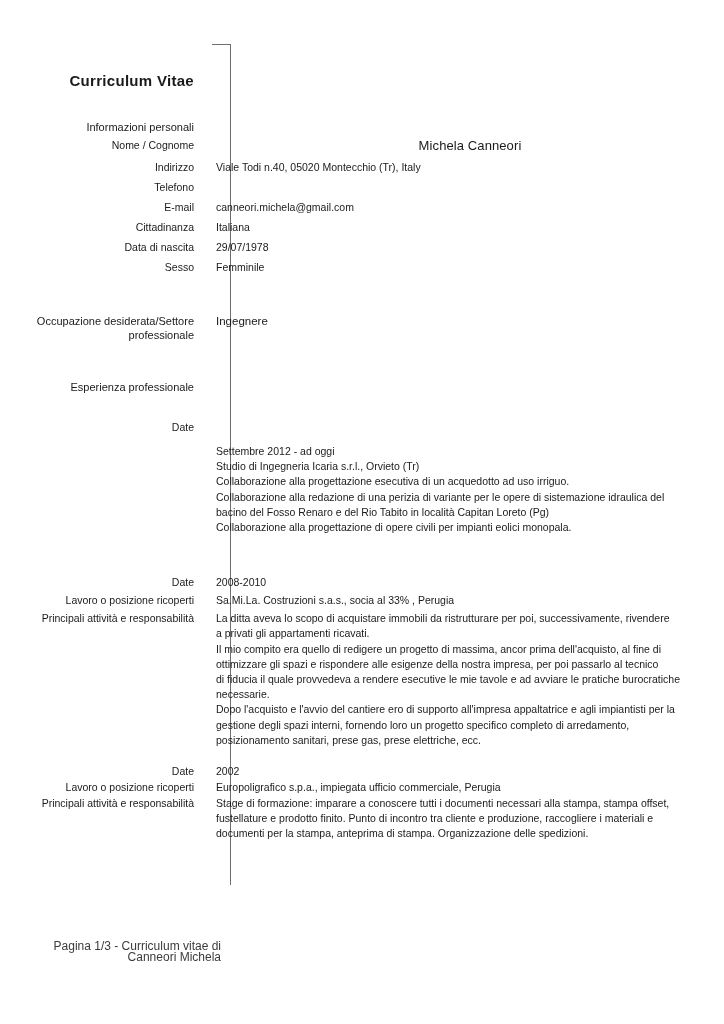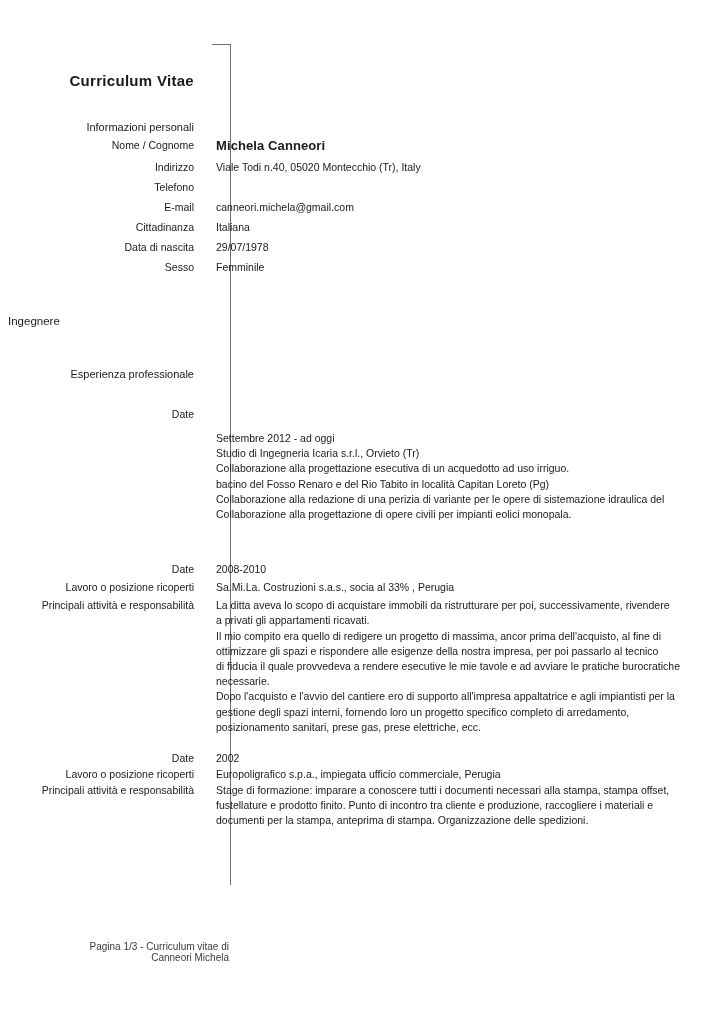--- a/index.html
+++ b/index.html
@@ -68,24 +68,25 @@
     width: 516px;
     box-sizing: border-box;
     padding-left: 8px;
     font-size: 10.5px;
     line-height: 14px;
     color: #1a1a1a;
   }
 
   .label-col.bold { font-weight: normal; font-size: 11px; }
   .value-col.name {
-    font-weight: bold;
+    font-weight: normal;
     font-size: 13px;
     line-height: 16px;
     letter-spacing: .1px;
+    text-align: center;
   }
   .value-col.strong {
     font-weight: normal;
     font-size: 11.5px;
     line-height: 15px;
   }
 
   .value-col p {
     margin: 0;
     font-size: 10.5px;
@@ -97,25 +98,25 @@
   .title {
     font-weight: bold;
     font-size: 15px;
     line-height: 18px;
     letter-spacing: .3px;
   }
 
   
   .footer {
     position: absolute;
-    left: 44px;
+    left: 36px;
     top: 941px;
     width: 185px;
     text-align: right;
-    font-size: 10px;
+    font-size: 12px;
     line-height: 11px;
     color: #3b3b3b;
   }
 
   .sp-2 { height: 2px; }
   .sp-4 { height: 4px; }
   .sp-6 { height: 6px; }
   .sp-10 { height: 10px; }
   .sp-12 { height: 12px; }
   .sp-16 { height: 16px; }
@@ -195,20 +196,24 @@
 
     <div class="row">
       <div class="label-col">Sesso</div>
       <div class="value-col">Femminile</div>
     </div>
 
     <div class="sp-28"></div>
     <div class="sp-12"></div>
 
     <div class="row">
+      <div class="label-col bold">
+        <span>Occupazione desiderata/Settore</span><br>
+        <span>professionale</span>
+      </div>
       <div class="value-col strong">Ingegnere</div>
     </div>
 
     <div class="sp-28"></div>
     <div class="sp-10"></div>
 
     <div class="row">
       <div class="label-col bold">Esperienza professionale</div>
       <div class="value-col"></div>
     </div>
@@ -222,22 +227,22 @@
     </div>
 
     <div class="sp-10"></div>
 
     <div class="row">
       <div class="label-col"></div>
       <div class="value-col">
         <p>Settembre 2012 - ad oggi</p>
         <p>Studio di Ingegneria Icaria s.r.l., Orvieto (Tr)</p>
         <p>Collaborazione alla progettazione esecutiva di un acquedotto ad uso irriguo.</p>
+        <p>Collaborazione alla redazione di una perizia di variante per le opere di sistemazione idraulica del</p>
         <p>bacino  del Fosso Renaro e del Rio Tabito in località Capitan Loreto (Pg)</p>
-        <p>Collaborazione alla redazione di una perizia di variante per le opere di sistemazione idraulica del</p>
         <p>Collaborazione alla progettazione di opere civili per impianti eolici monopala.</p>
       </div>
     </div>
 
     <div class="sp-28"></div>
     <div class="sp-12"></div>
 
     <div class="row">
       <div class="label-col">Date</div>
       <div class="value-col">2008-2010</div>

